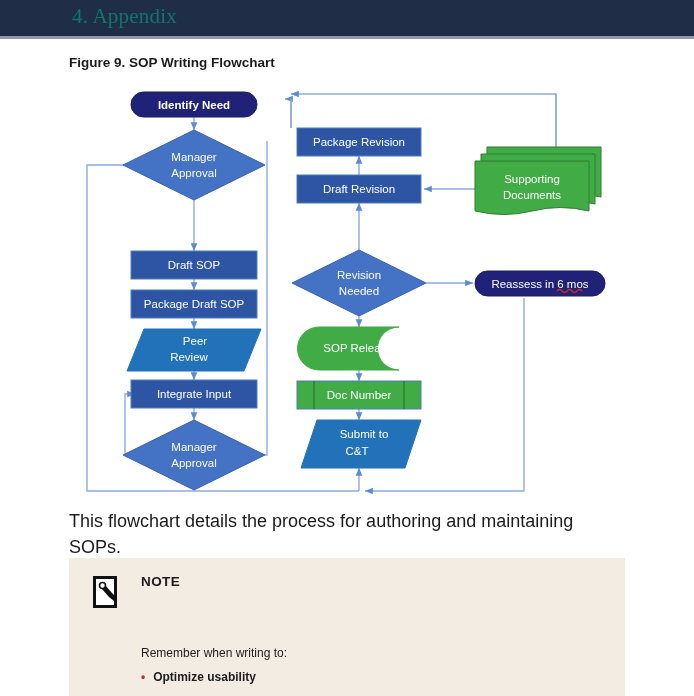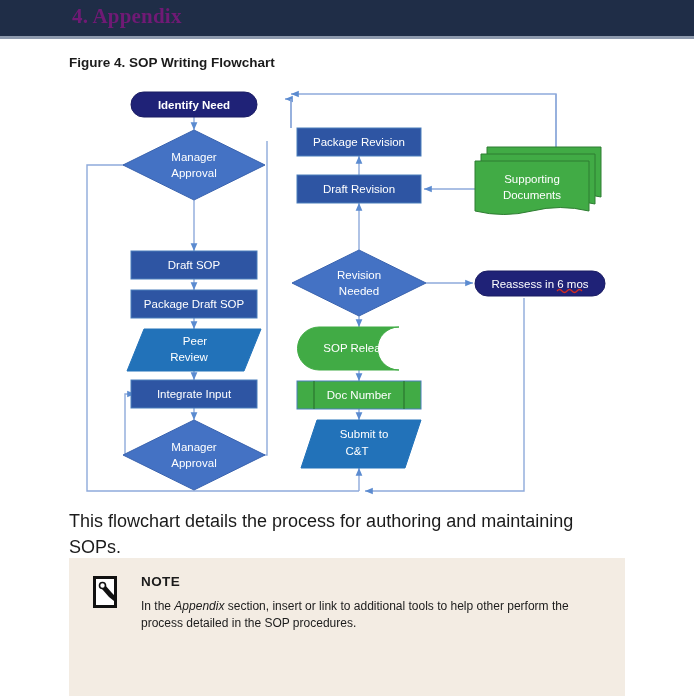--- a/index.html
+++ b/index.html
@@ -12,21 +12,21 @@
     position:relative;
   }
   
   .header-band{
     position:absolute;left:0;top:0;width:694px;height:36px;
     background:#1f2d47;
   }
   .header-title{
     position:absolute;left:72px;top:4px;
     font-family:"Liberation Serif", serif;
-    font-size:21px;font-weight:700;color:#701a75;
+    font-size:21px;font-weight:400;color:#0f766e;
     letter-spacing:.2px;
   }
   .header-rule{
     position:absolute;left:0;top:36px;width:694px;height:3px;
     background:#8d99ad;
   }
   
   .fig-caption{
     position:absolute;left:69px;top:55px;
     font-size:13.5px;font-weight:700;color:#1b1b1b;
@@ -77,21 +77,21 @@
   }
   .note-bullet .dot{color:#b5342b;font-weight:700;margin-right:8px;}
 </style>
 </head>
 <body>
 
 <div class="header-band"></div>
 <div class="header-title">4. Appendix</div>
 <div class="header-rule"></div>
 
-<div class="fig-caption">Figure 4. SOP Writing Flowchart</div>
+<div class="fig-caption">Figure 9. SOP Writing Flowchart</div>
 
 <div class="flow">
 <svg width="556" height="408" viewBox="0 0 556 408" xmlns="http://www.w3.org/2000/svg">
   <defs>
     <marker id="ar" markerWidth="7" markerHeight="7" refX="5.6" refY="3" orient="auto">
       <path d="M0,0.6 L5.6,3 L0,5.4 z" fill="#5b8bd0"></path>
     </marker>
   </defs>
 
   <g stroke="#8eaadb" stroke-width="1.4" fill="none" marker-end="url(#ar)">
@@ -231,16 +231,17 @@
 
 <div class="body-para">This flowchart details the process for authoring and maintaining SOPs.</div>
 
 <div class="note-box">
   <svg class="note-icon" viewBox="0 0 28 34">
     <rect x="1.5" y="1.5" width="21" height="29" fill="#ffffff" stroke="#111111" stroke-width="3"></rect>
     <path d="M7,7 L9,13 L16,21 L21,25 L24,22 L19,17 L12,9 Z" fill="#111111"></path>
     <circle cx="9.5" cy="9.5" r="3" fill="#ffffff" stroke="#111111" stroke-width="1.6"></circle>
   </svg>
   <div class="note-title">NOTE</div>
-  <div class="note-body">
-    <span>In the </span><em>Appendix</em><span> section, insert or link to additional tools to help other perform the process detailed in the SOP procedures.</span>
+  <div class="note-remember">Remember when writing to:</div>
+  <div class="note-bullet">
+    <span class="dot">•</span><span>Optimize usability</span>
   </div>
 </div>
 
 </body></html>

